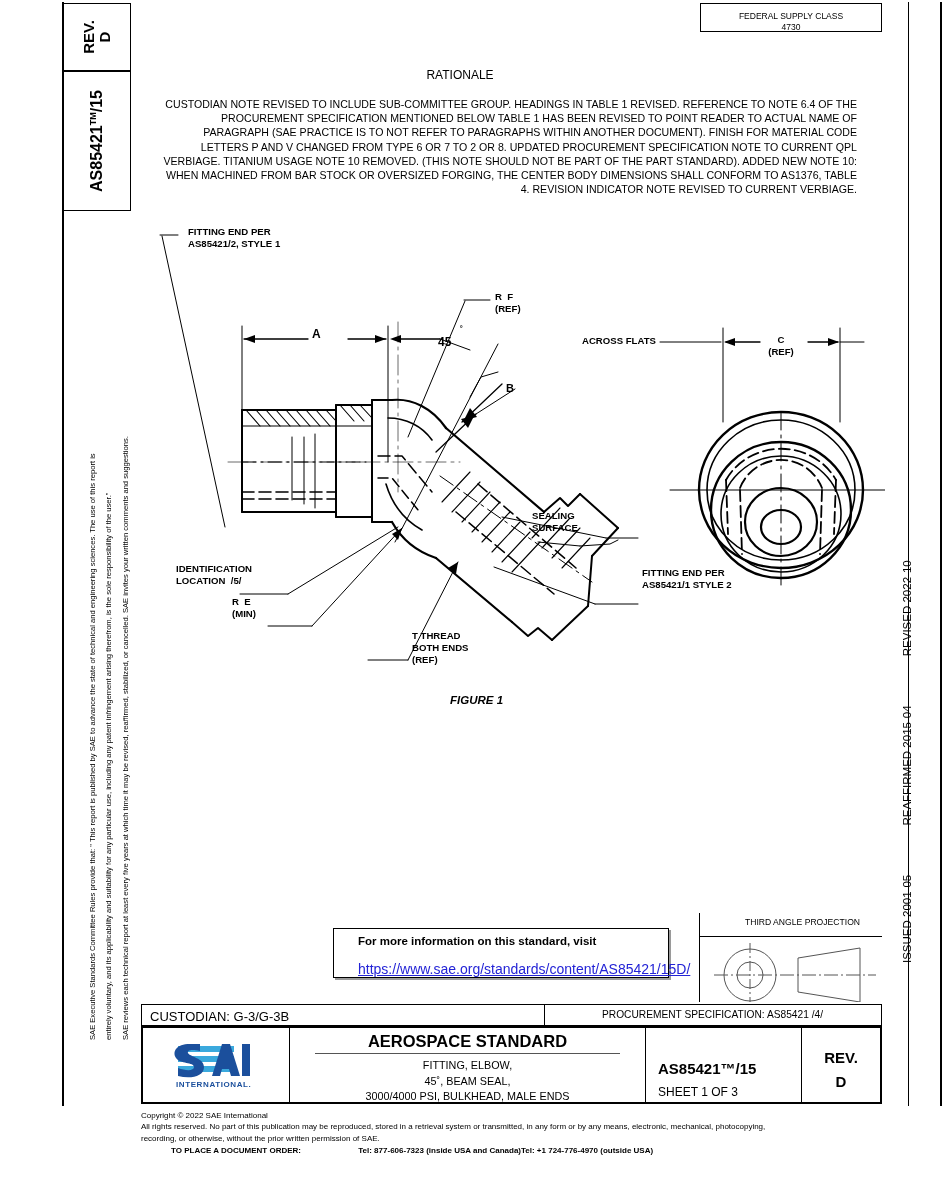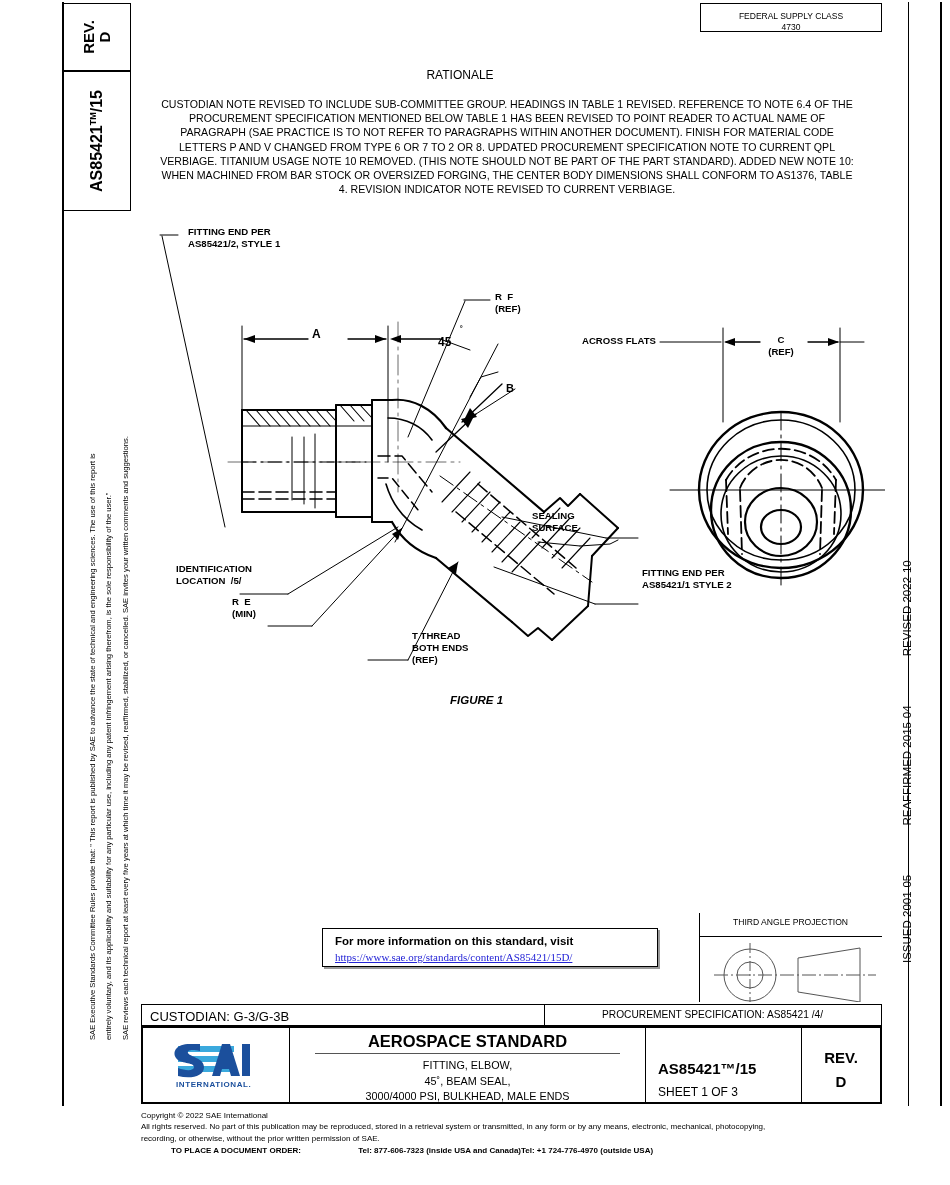--- a/index.html
+++ b/index.html
@@ -121,21 +121,21 @@
     text-align: center;
     font-size: 12px;
   }
   .rationale-body {
     position: absolute;
     left: 157px;
     top: 97px;
     width: 700px;
     font-size: 10.6px;
     line-height: 1.34;
-    text-align: center;
+    text-align: right;
   }
 
   
   .dates-wrap {
     position: absolute;
     left: 699px;
     top: 735px;
     width: 430px;
     height: 26px;
     transform: rotate(-90deg);
@@ -163,61 +163,61 @@
   .figure-cap {
     position: absolute;
     font-size: 11.5px;
     font-weight: bold;
     font-style: italic;
   }
 
   
   .info-box {
     position: absolute;
-    left: 322px;
+    left: 333px;
     top: 928px;
     width: 336px;
-    height: 39px;
+    height: 50px;
     border: 1.5px solid #000;
     box-shadow: 2px 2px 0 #9a9a9a;
     box-sizing: border-box;
     background: #fff;
-    padding: 6px 0 0 12px;
+    padding: 6px 0 0 24px;
   }
   .info-box .line1 {
     font-size: 11.5px;
     font-weight: bold;
   }
   .info-box .line2 {
-    font-size: 11px;
+    font-size: 14px;
     color: #2323d6;
     text-decoration: underline;
     display: block;
-    margin-top: 4px;
-    font-family: Liberation Serif, serif;
+    margin-top: 14px;
   }
 
   
   .tap-box {
     position: absolute;
     left: 699px;
     top: 913px;
     width: 183px;
     height: 89px;
     box-sizing: border-box;
     border-left: 1.2px solid #000;
     border-right: 0;
   }
   .tap-title {
     position: absolute;
     left: 699px;
     top: 917px;
     width: 183px;
     text-align: center;
     font-size: 8.6px;
+    padding-left: 12px;
   }
   .tap-divider {
     position: absolute;
     left: 699px;
     top: 936px;
     width: 183px;
     height: 0;
     border-top: 1.2px solid #000;
   }
 

